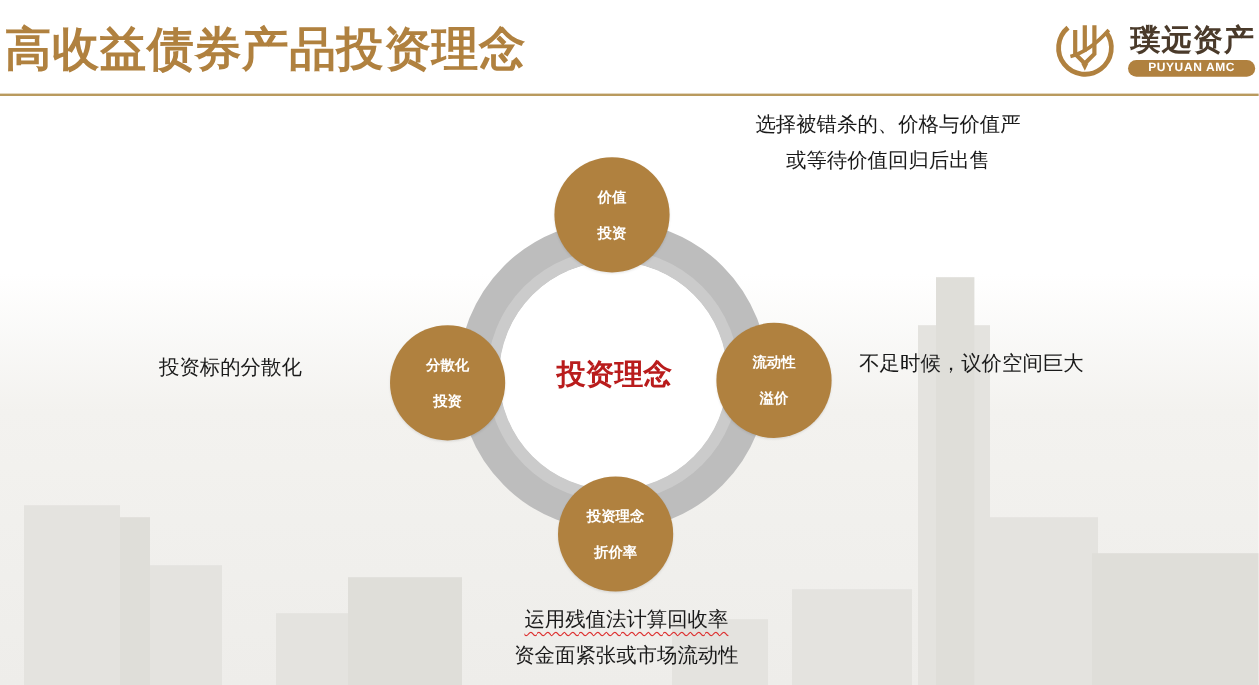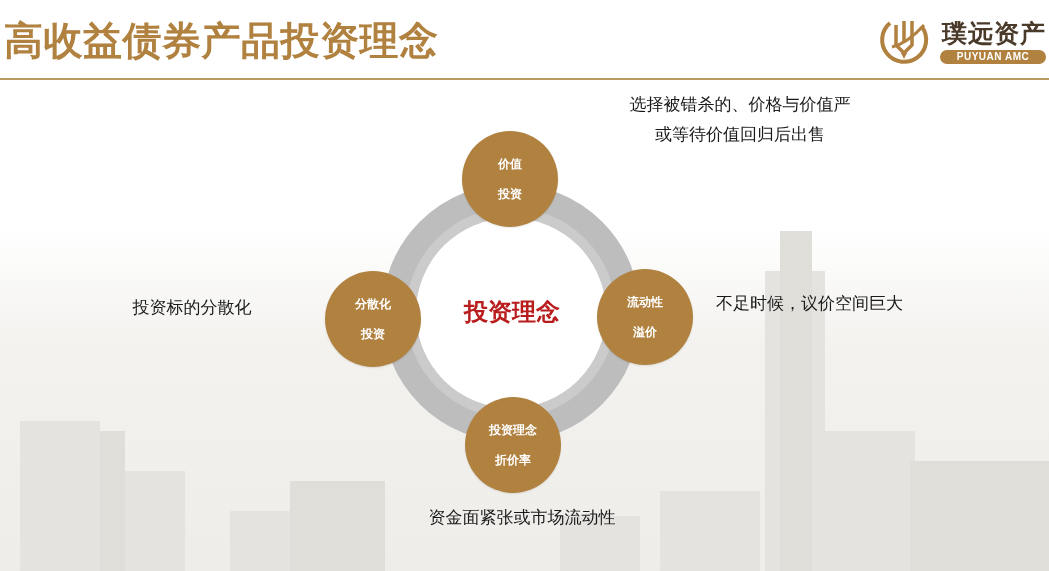--- a/index.html
+++ b/index.html
@@ -131,14 +131,15 @@
 
 <div class="desc" style="left:716px;top:288px;">
   <span>不足时候，议价空间巨大</span>
 </div>
 
 <div class="desc center" style="left:84px;top:292px;width:216px;">
   <span>投资标的分散化</span>
 </div>
 
 <div class="desc center" style="left:392px;top:502px;width:260px;">
+  <span><span class="squiggle" style="display:inline;">运用残值法计算回收率</span></span>
   <span>资金面紧张或市场流动性</span>
 </div>
 
 </body></html>

